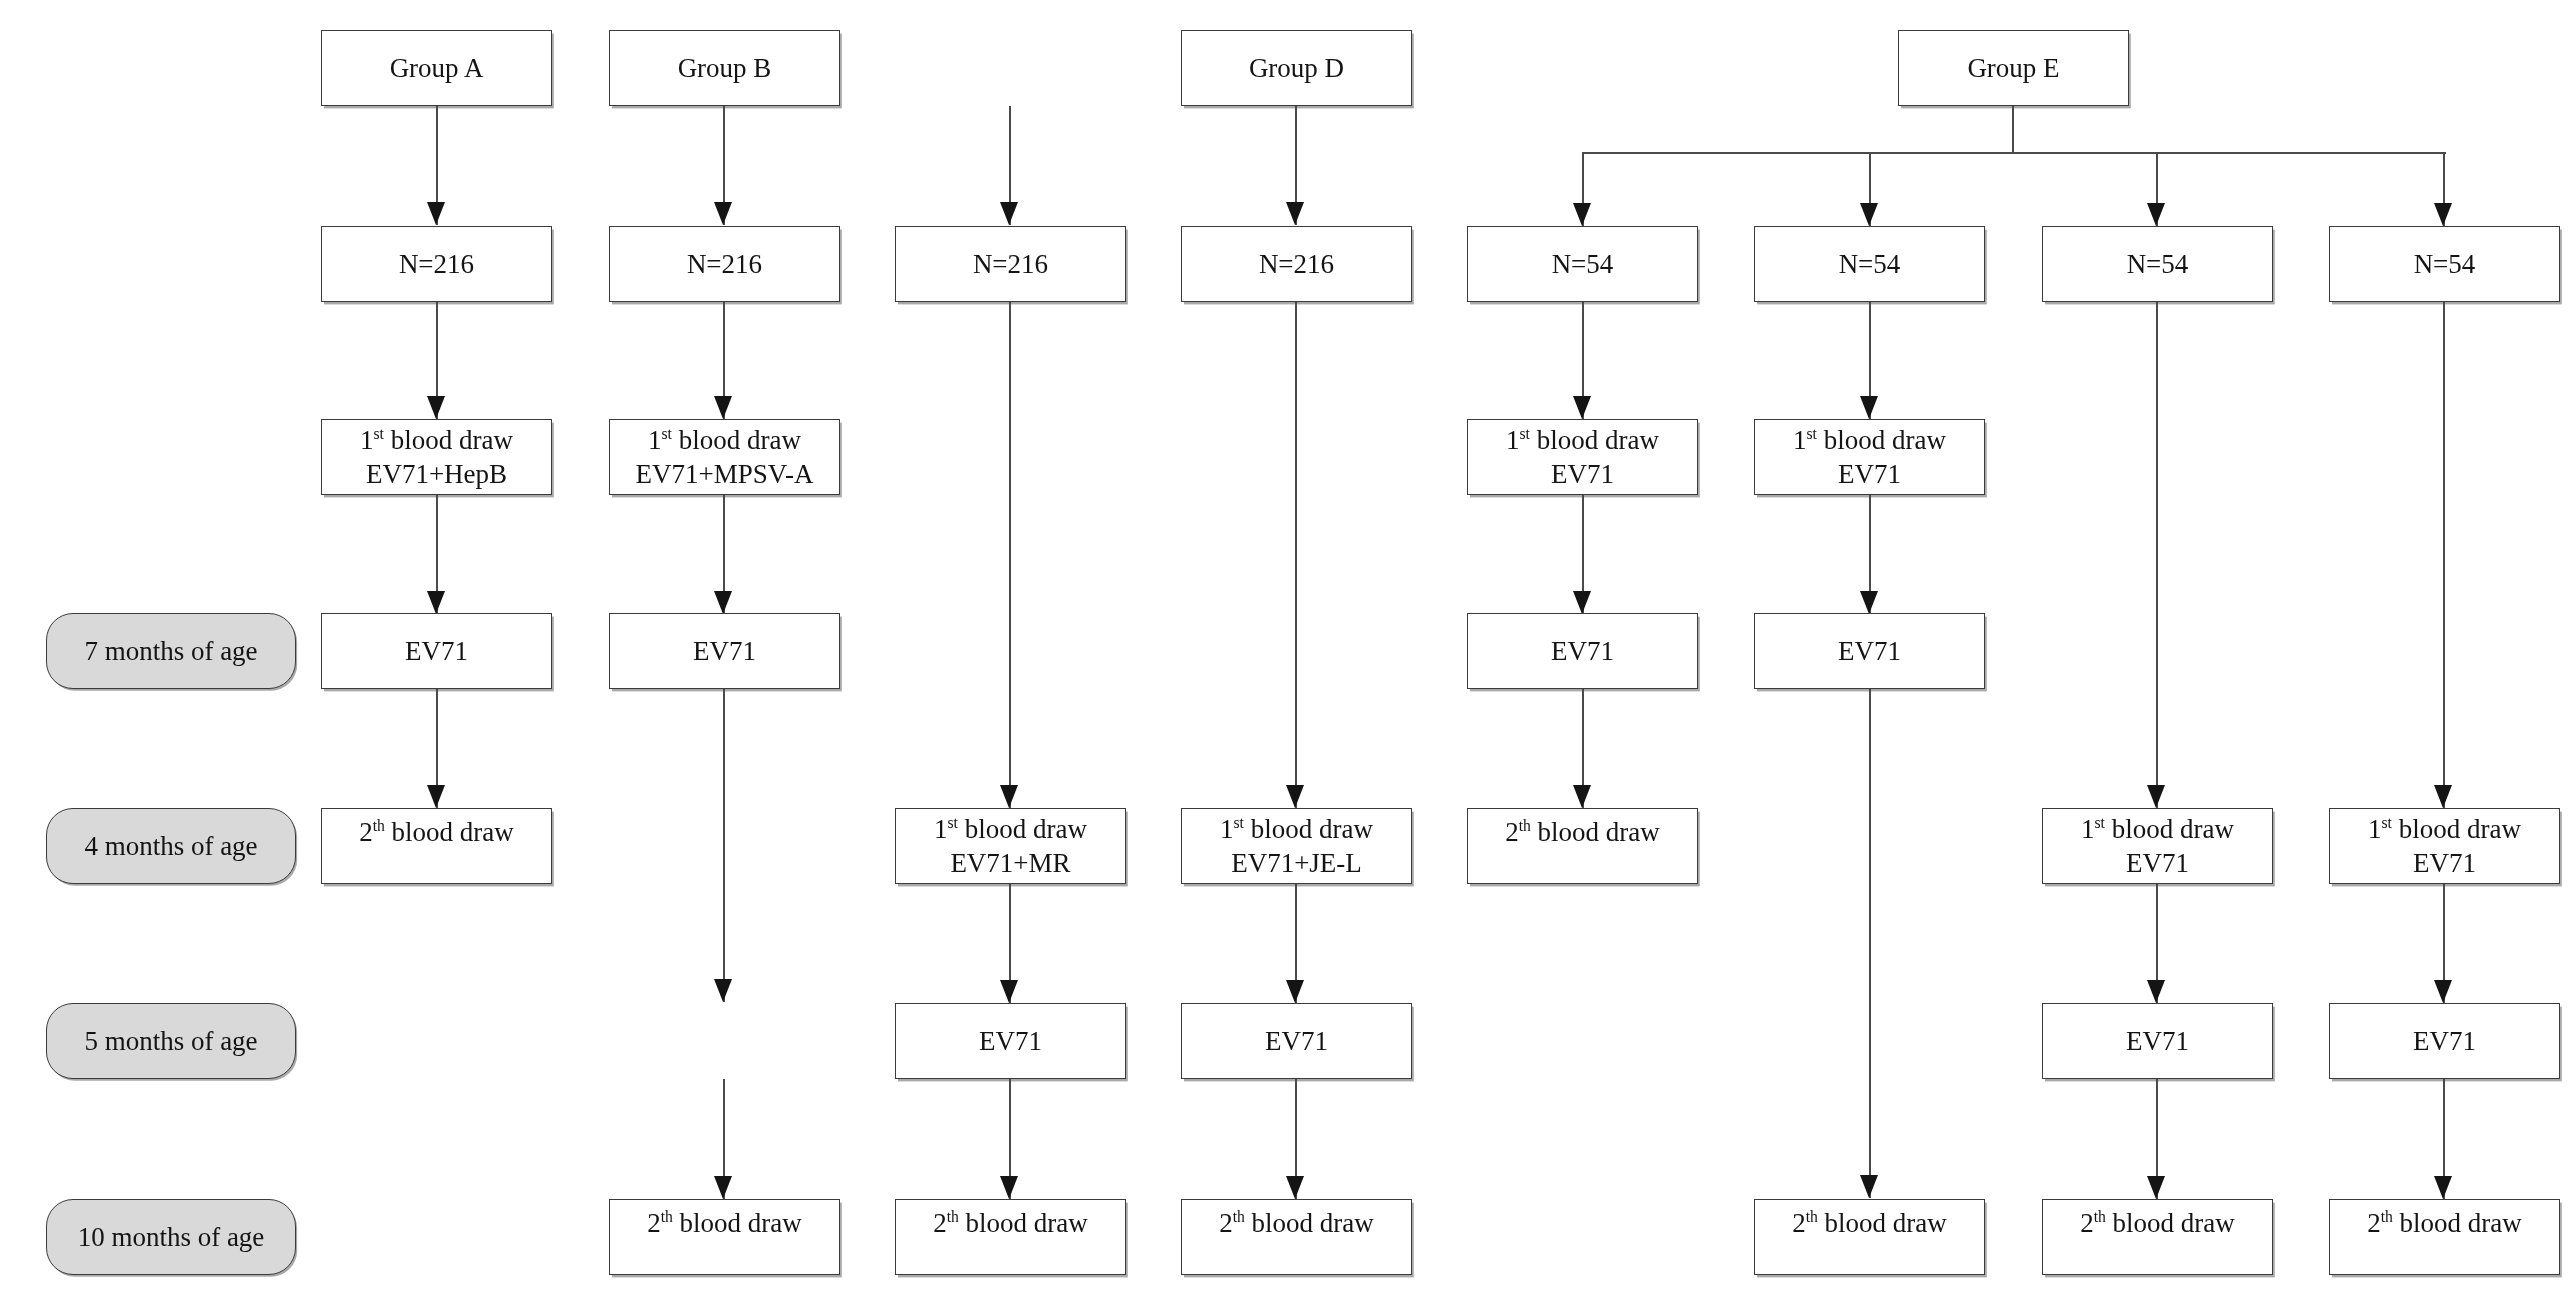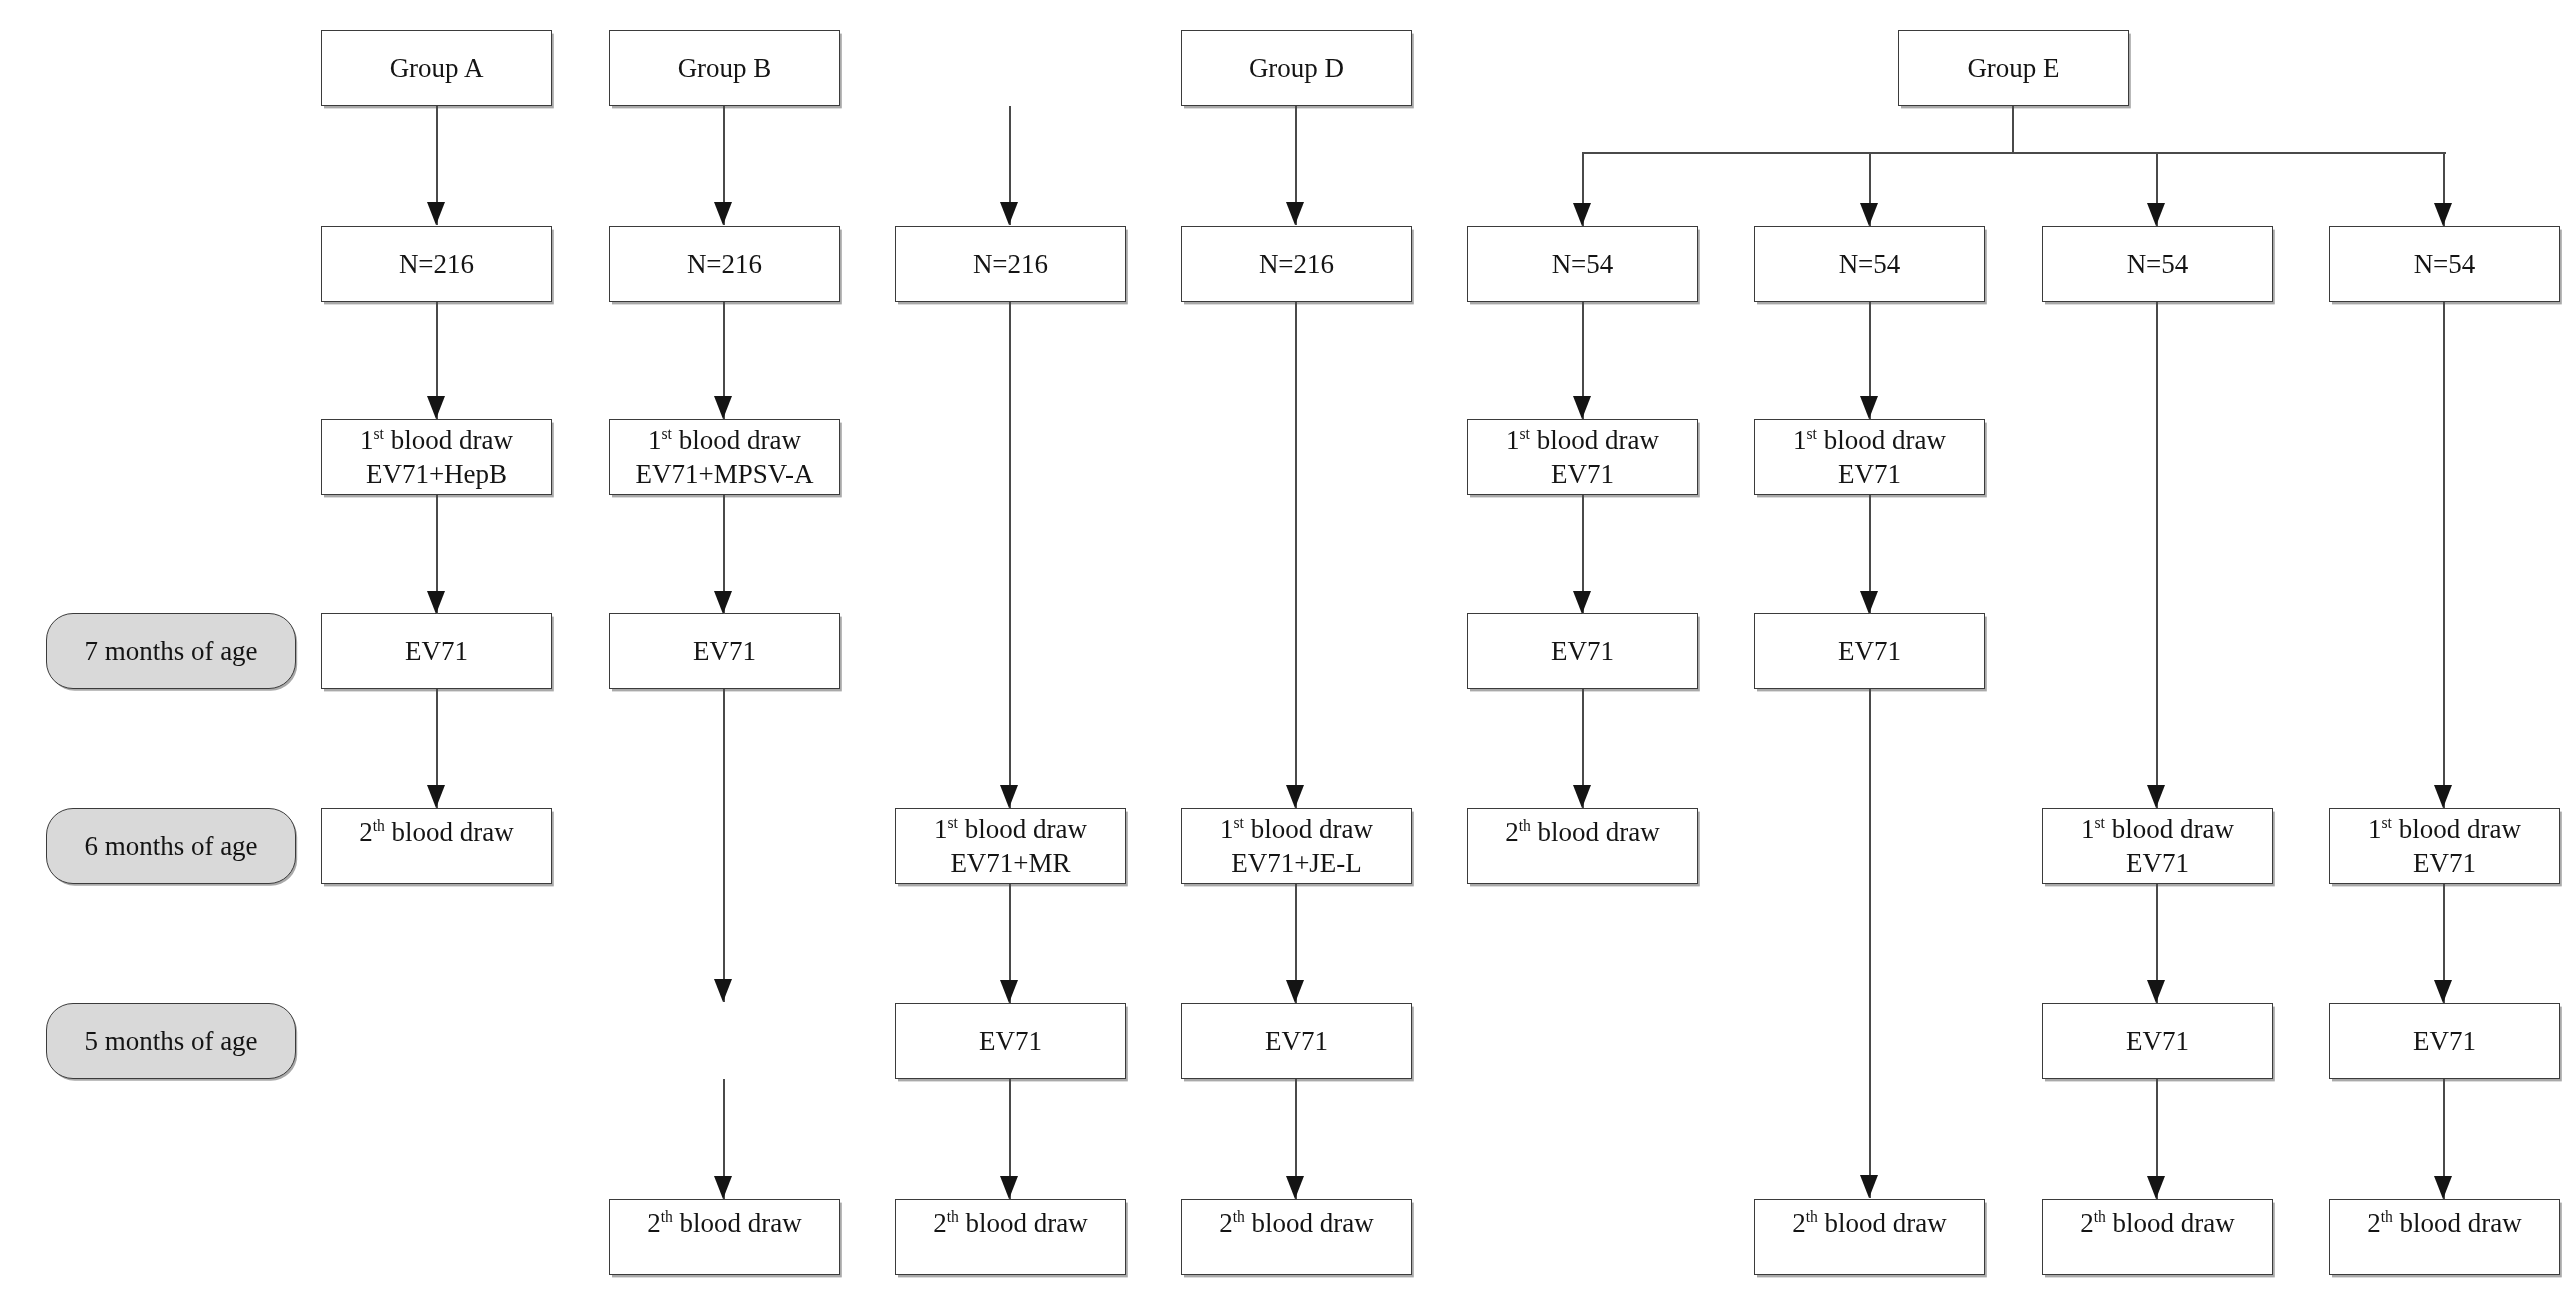--- a/index.html
+++ b/index.html
@@ -35,24 +35,27 @@
 </style>
 </head>
 <body>
 
 <div class="canvas">
 
   <div class="pill" style="top:613px">
       <span>7 months of age</span>
     </div>
   <div class="pill" style="top:808px">
-      <span>6 months of age</span>
+      <span>4 months of age</span>
     </div>
   <div class="pill" style="top:1003px">
       <span>5 months of age</span>
+    </div>
+  <div class="pill" style="top:1199px">
+      <span>10 months of age</span>
     </div>
 
   <div class="box" style="left:321px;top:30px">
       <div class="ln">Group A</div>
     </div>
   <div class="box" style="left:609px;top:30px">
       <div class="ln">Group B</div>
     </div>
   <div class="box" style="left:1181px;top:30px">
       <div class="ln">Group D</div>

